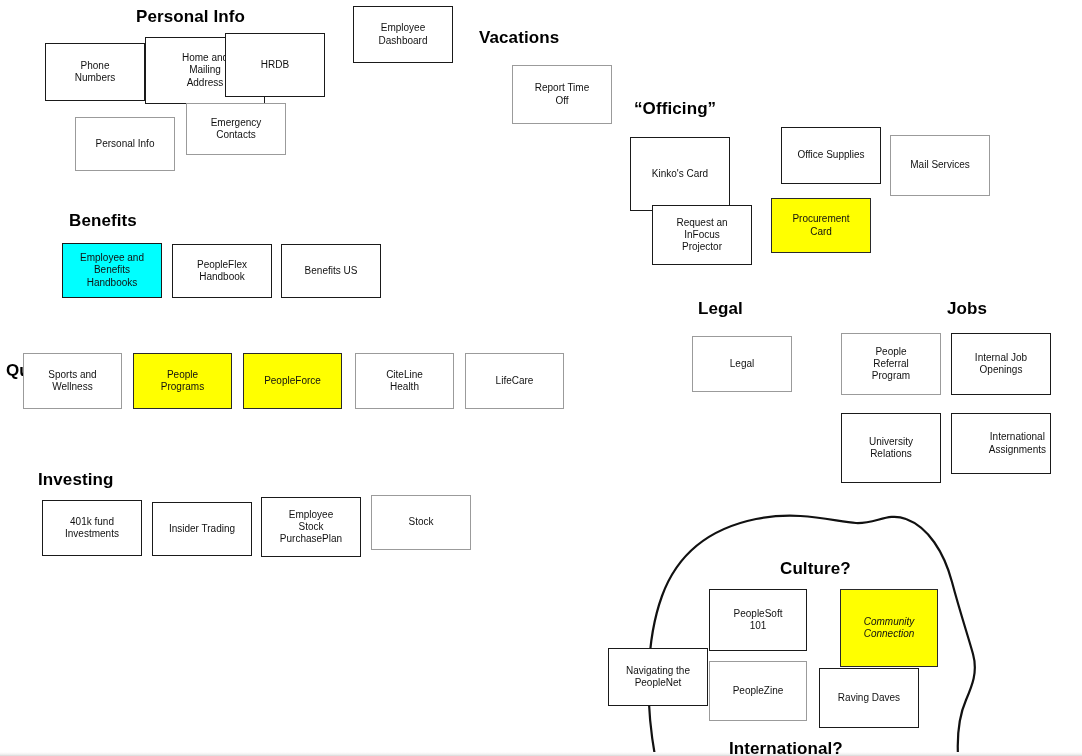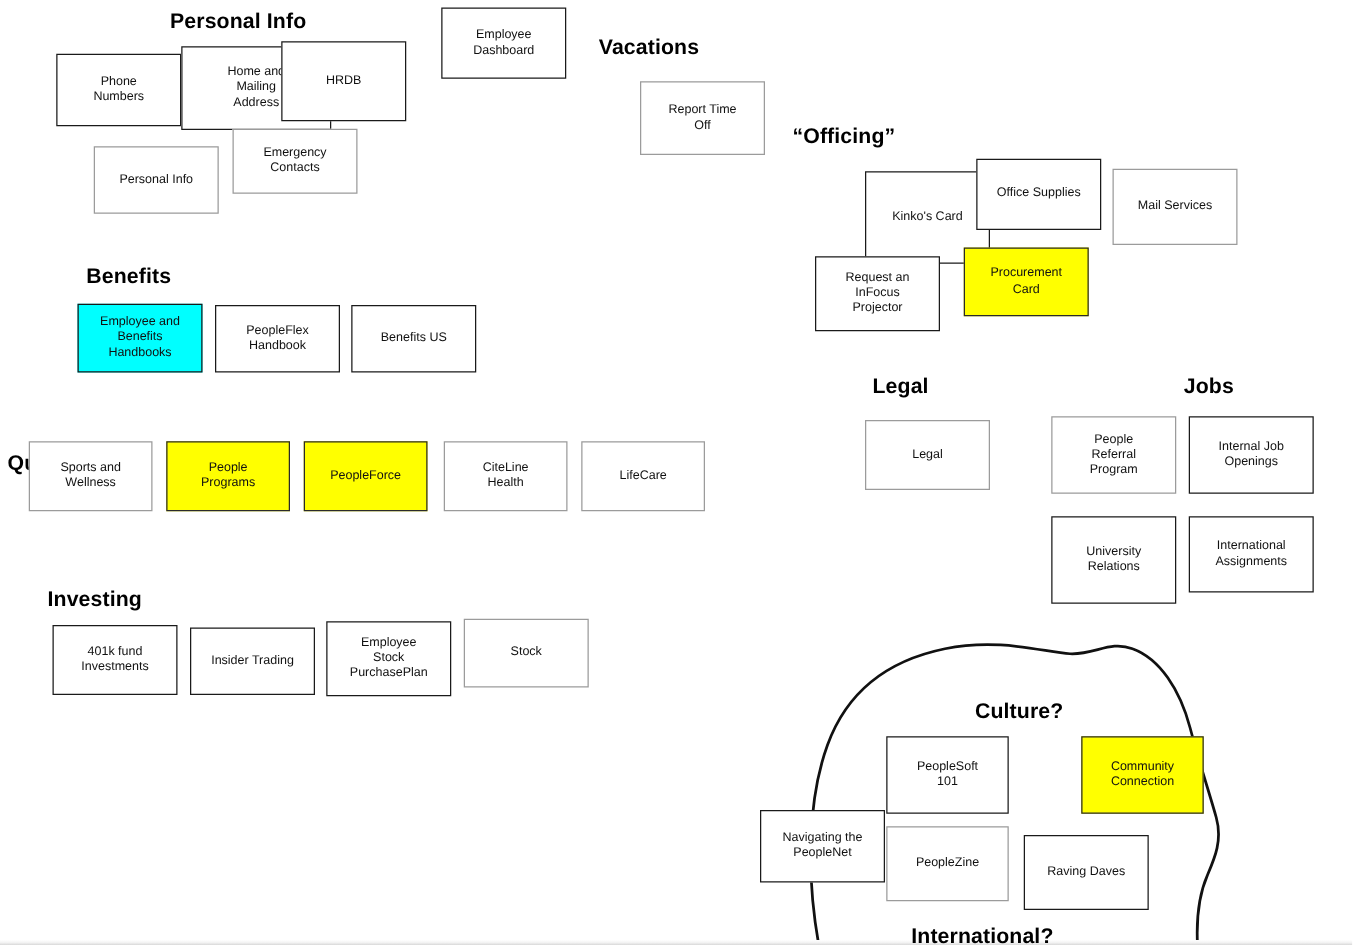--- a/index.html
+++ b/index.html
@@ -122,21 +122,21 @@
 
   <div class="heading" style="left:479px; top:29px;">Vacations</div>
 
   <div class="node light" style="left:512px; top:65px; width:100px; height:59px;">
     <span style="white-space:pre-line;">Report Time
 Off</span>
   </div>
 
   <div class="heading" style="left:634px; top:100px;">“Officing”</div>
 
-  <div class="node dark" style="left:692px; top:137px; width:100px; height:74px;">
+  <div class="node dark" style="left:630px; top:137px; width:100px; height:74px;">
     <span style="white-space:pre-line;">Kinko's Card</span>
   </div>
 
   <div class="node light" style="left:890px; top:135px; width:100px; height:61px;">
     <span style="white-space:pre-line;">Mail Services</span>
   </div>
 
   <div class="node dark" style="left:781px; top:127px; width:100px; height:57px;">
     <span style="white-space:pre-line;">Office Supplies</span>
   </div>
@@ -211,21 +211,21 @@
   <div class="node dark" style="left:951px; top:333px; width:100px; height:62px;">
     <span style="white-space:pre-line;">Internal Job
 Openings</span>
   </div>
 
   <div class="node dark" style="left:841px; top:413px; width:100px; height:70px;">
     <span style="white-space:pre-line;">University
 Relations</span>
   </div>
 
-  <div class="node dark" style="left:951px; top:413px; width:100px; height:61px;">
+  <div class="node dark" style="left:951px; top:413px; width:100px; height:61px;justify-content:flex-end;">
     <span style="white-space:pre-line;">International
 Assignments</span>
   </div>
 
   <div class="heading" style="left:38px; top:471px;">Investing</div>
 
   <div class="node dark" style="left:42px; top:500px; width:100px; height:56px;">
     <span style="white-space:pre-line;">401k fund
 Investments</span>
   </div>
@@ -244,21 +244,21 @@
     <span style="white-space:pre-line;">Stock</span>
   </div>
 
   <div class="heading" style="left:780px; top:560px; z-index:5;">Culture?</div>
 
   <div class="node dark" style="left:709px; top:589px; width:98px; height:62px; z-index:5;">
     <span style="white-space:pre-line;">PeopleSoft
 101</span>
   </div>
 
-  <div class="node yellow" style="left:865px; top:589px; width:98px; height:62px; z-index:5;">
+  <div class="node yellow" style="left:840px; top:589px; width:98px; height:78px; z-index:5;font-style:italic;">
     <span style="white-space:pre-line;">Community
 Connection</span>
   </div>
 
   <div class="node light" style="left:709px; top:661px; width:98px; height:60px; z-index:5;">
     <span style="white-space:pre-line;">PeopleZine</span>
   </div>
 
   <div class="node dark" style="left:819px; top:668px; width:100px; height:60px; z-index:5;">
     <span style="white-space:pre-line;">Raving Daves</span>

